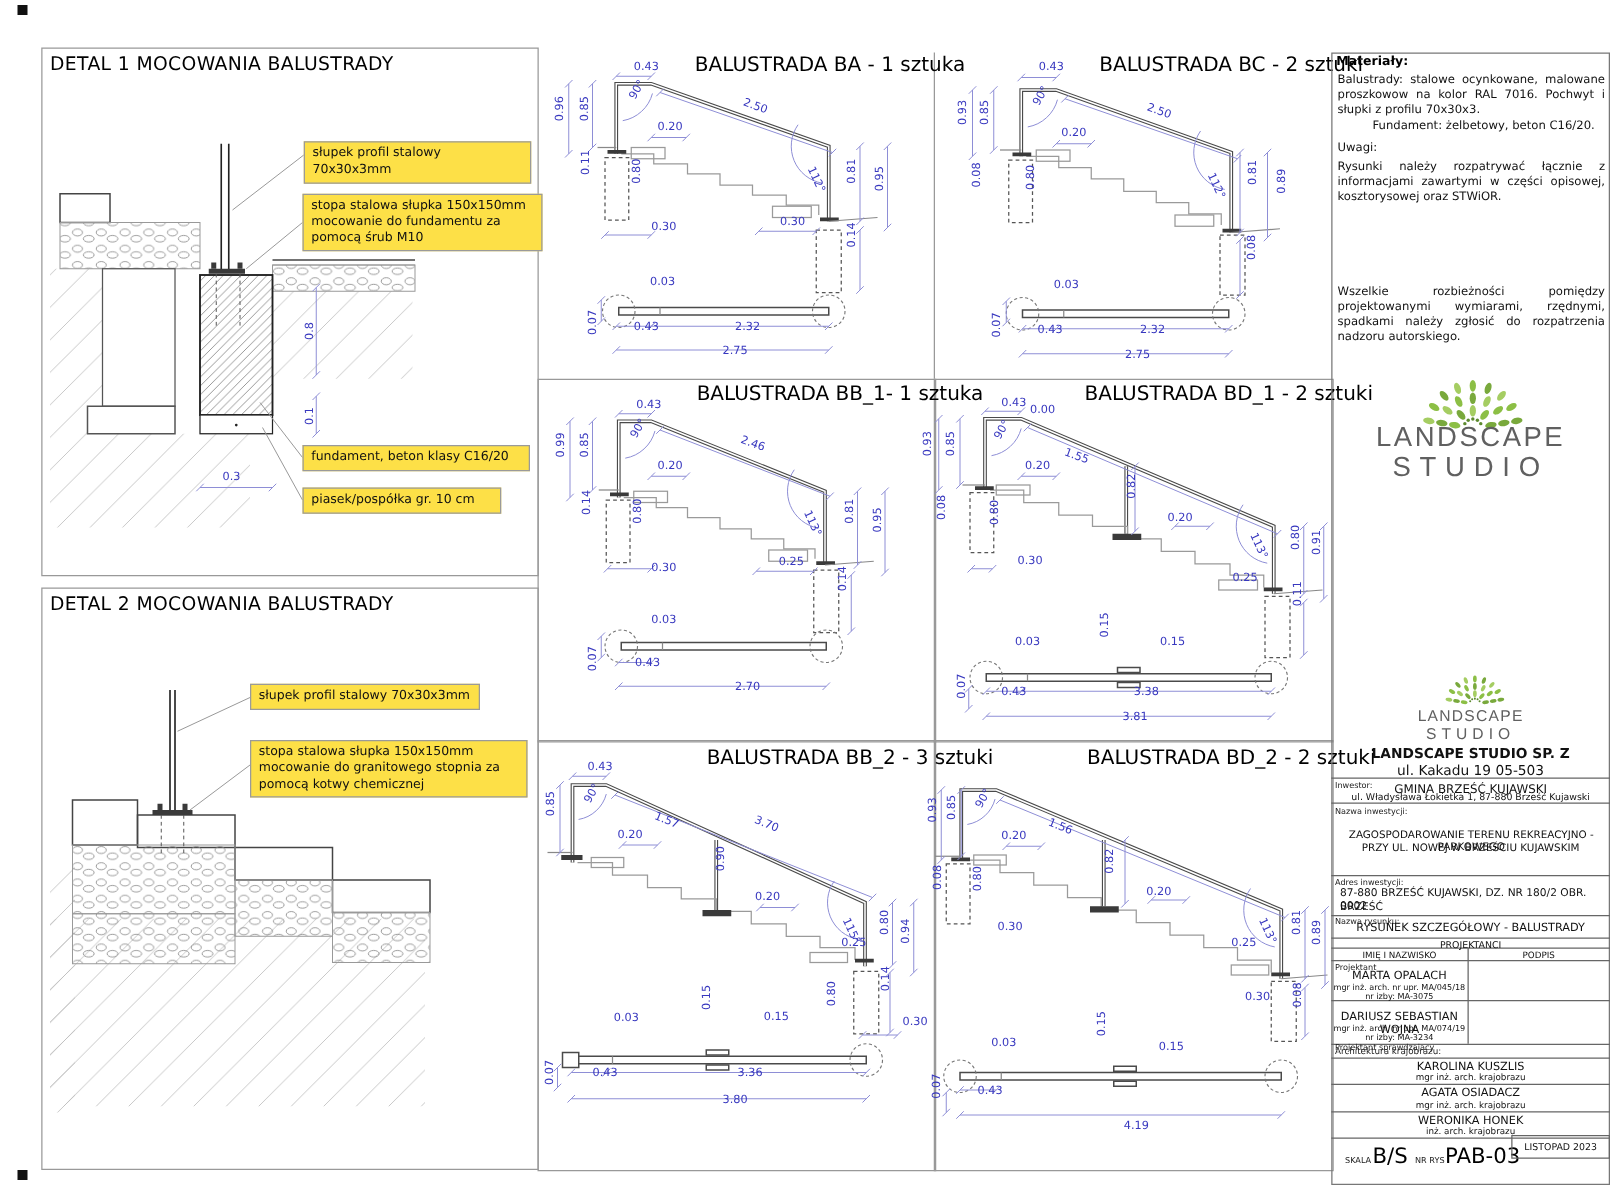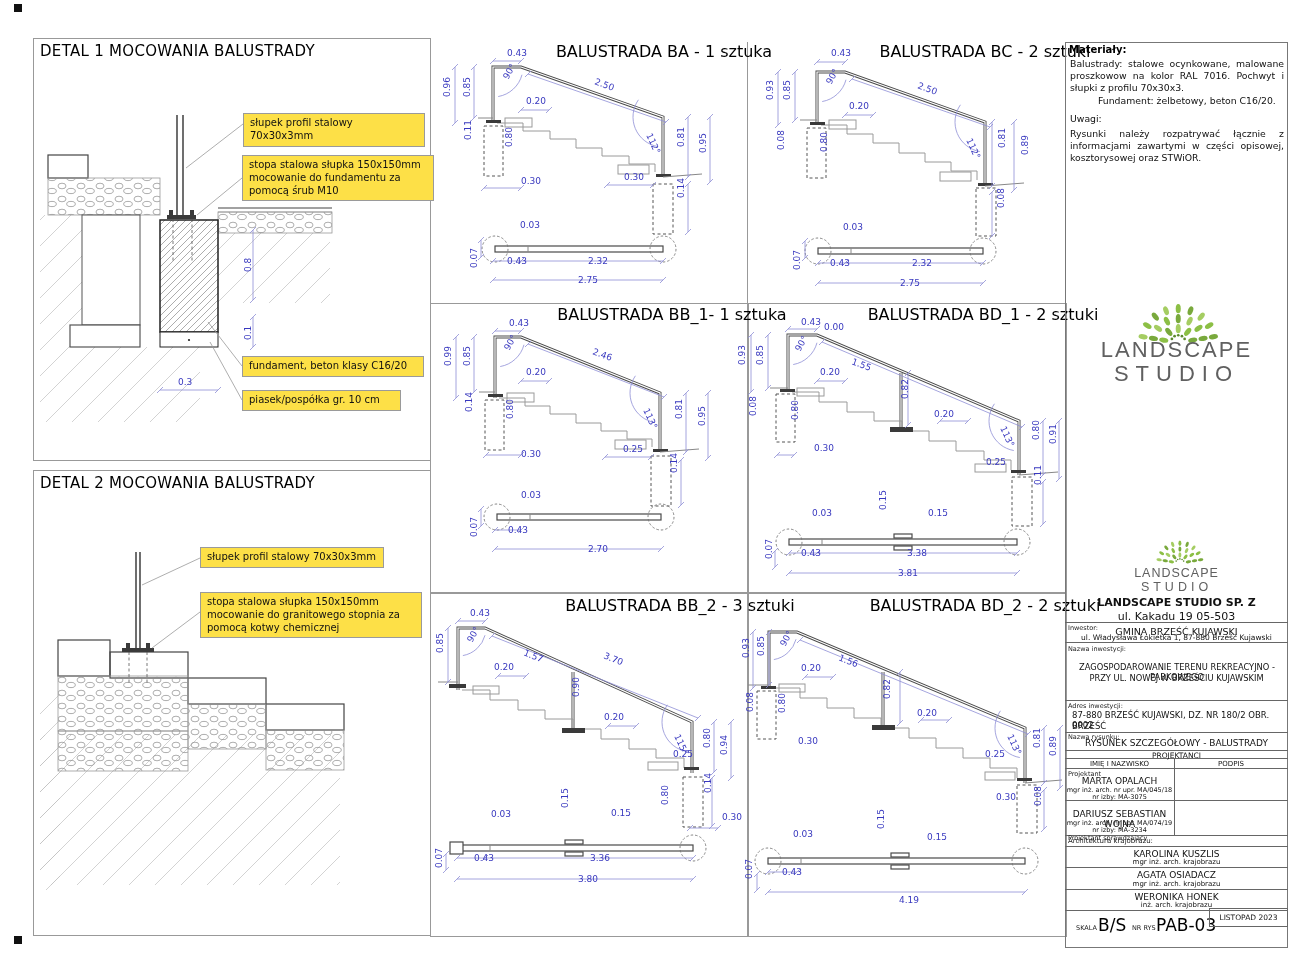--- a/index.html
+++ b/index.html
@@ -638,20 +638,21 @@
         <text x="899" y="903" class="dim">4.19</text>
       </g>
     </svg>
 
   <div class="rcol"></div>
   <div class="mat-h" style="top:44px;">Materiały:</div>
   <div class="mat" style="top:58px;">Balustrady: stalowe ocynkowane, malowane proszkowow na kolor RAL 7016. Pochwyt i słupki z profilu 70x30x3.</div>
   <div class="mat" style="top:95px;padding-left:28px;">Fundament: żelbetowy, beton C16/20.</div>
   <div class="mat" style="top:113px;">Uwagi:</div>
   <div class="mat" style="top:128px;">Rysunki należy rozpatrywać łącznie z informacjami zawartymi w części opisowej, kosztorysowej oraz STWiOR.</div>
+  <div class="mat" style="top:228px;">Wszelkie rozbieżności pomiędzy projektowanymi wymiarami, rzędnymi, spadkami należy zgłosić do rozpatrzenia nadzoru autorskiego.</div>
 
   <svg class="layer" width="1296" height="960">
     <g id="leaves-big" transform="translate(1131,288) scale(1.05)">
         <ellipse cx="31.212691457829088" cy="49.69047923702983" rx="4.4" ry="2.4" fill="#8cbf45" transform="rotate(10 31.212691457829088 49.69047923702983)"></ellipse>
         <ellipse cx="36.00097346438845" cy="41.81160890651759" rx="4.4" ry="2.4" fill="#79a93c" transform="rotate(50 36.00097346438845 41.81160890651759)"></ellipse>
         <ellipse cx="45" cy="38.7" rx="4.4" ry="2.4" fill="#a5cd62" transform="rotate(90 45 38.7)"></ellipse>
         <ellipse cx="53.99902653561155" cy="41.81160890651759" rx="4.4" ry="2.4" fill="#8cbf45" transform="rotate(130 53.99902653561155 41.81160890651759)"></ellipse>
         <ellipse cx="58.78730854217091" cy="49.69047923702983" rx="4.4" ry="2.4" fill="#79a93c" transform="rotate(170 58.78730854217091 49.69047923702983)"></ellipse>
         <ellipse cx="21.36461392770701" cy="48.040821549193986" rx="4.4" ry="2.4" fill="#79a93c" transform="rotate(10 21.36461392770701 48.040821549193986)"></ellipse>
         <ellipse cx="25.74904337387895" cy="38.38478410917647" rx="4.4" ry="2.4" fill="#a5cd62" transform="rotate(36.66666666666667 25.74904337387895 38.38478410917647)"></ellipse>

